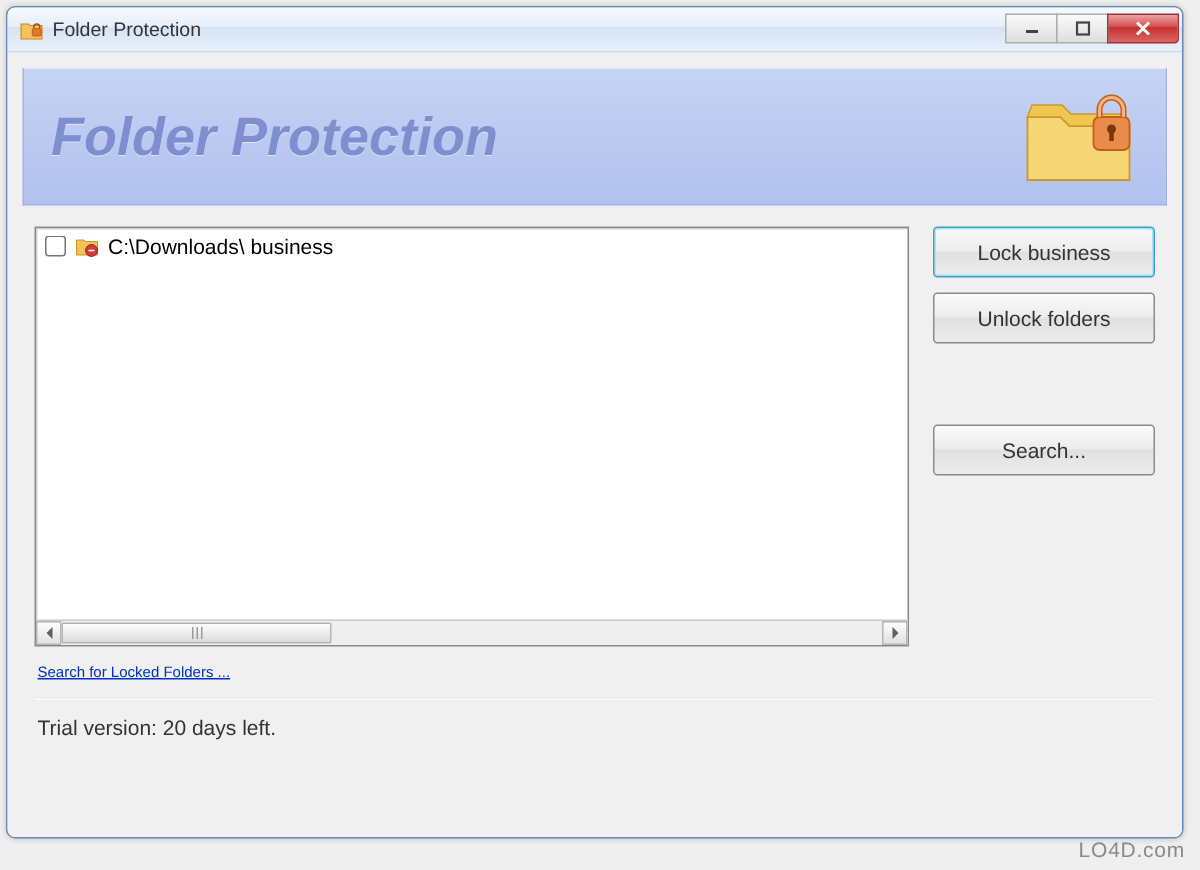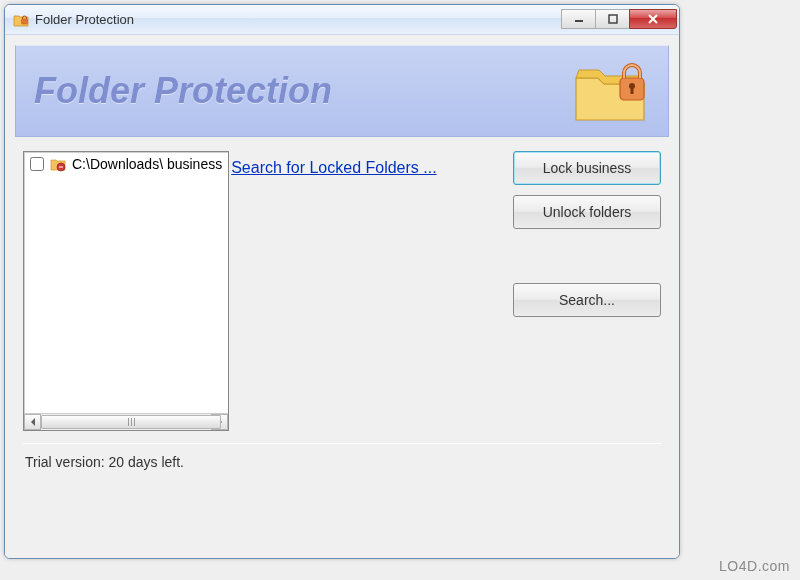--- a/index.html
+++ b/index.html
@@ -10,21 +10,21 @@
       width: 800px;
       height: 580px;
       position: relative;
       overflow: hidden;
     }
 
     .window {
       position: absolute;
       top: 4px;
       left: 4px;
-      width: 676px;
+      width: 785px;
       height: 555px;
       border: 1px solid #6a89b4;
       border-radius: 6px;
       background: #fff;
       box-shadow: 0 0 4px rgba(0,0,0,0.2);
       overflow: hidden;
     }
 
     .titlebar {
       height: 30px;
@@ -99,21 +99,21 @@
       margin-left: auto;
       width: 78px; height: 70px;
     }
 
     .body-row {
       display: flex;
       gap: 16px;
       padding: 14px 8px 6px 8px;
       flex: 0 0 auto;
     }
-    .list-column { flex: 1; display: flex; flex-direction: row; }
+    .list-column { flex: 1; display: flex; flex-direction: column; }
     .folder-list {
       border: 1px solid #888;
       background: #fff;
       height: 280px;
       position: relative;
       box-shadow: inset 1px 1px 0 #d0d0d0;
     }
     .folder-item {
       display: flex;
       align-items: center;
@@ -157,21 +157,21 @@
     }
     .hscrollbar .thumb .grips { display:flex; gap:2px; }
     .hscrollbar .thumb .grips span { width:1px; height:8px; background:#9a9a9a; }
 
     .search-link-row {
       padding: 8px 2px 0 2px;
     }
     .search-link-row a {
       color: #0032bf;
       text-decoration: underline;
-      font-size: 16px;
+      font-size: 10px;
       margin-top: 48px;
     }
 
     .button-column {
       width: 148px;
       display: flex;
       flex-direction: column;
       gap: 10px;
     }
     .button-column .spacer { height: 34px; }

